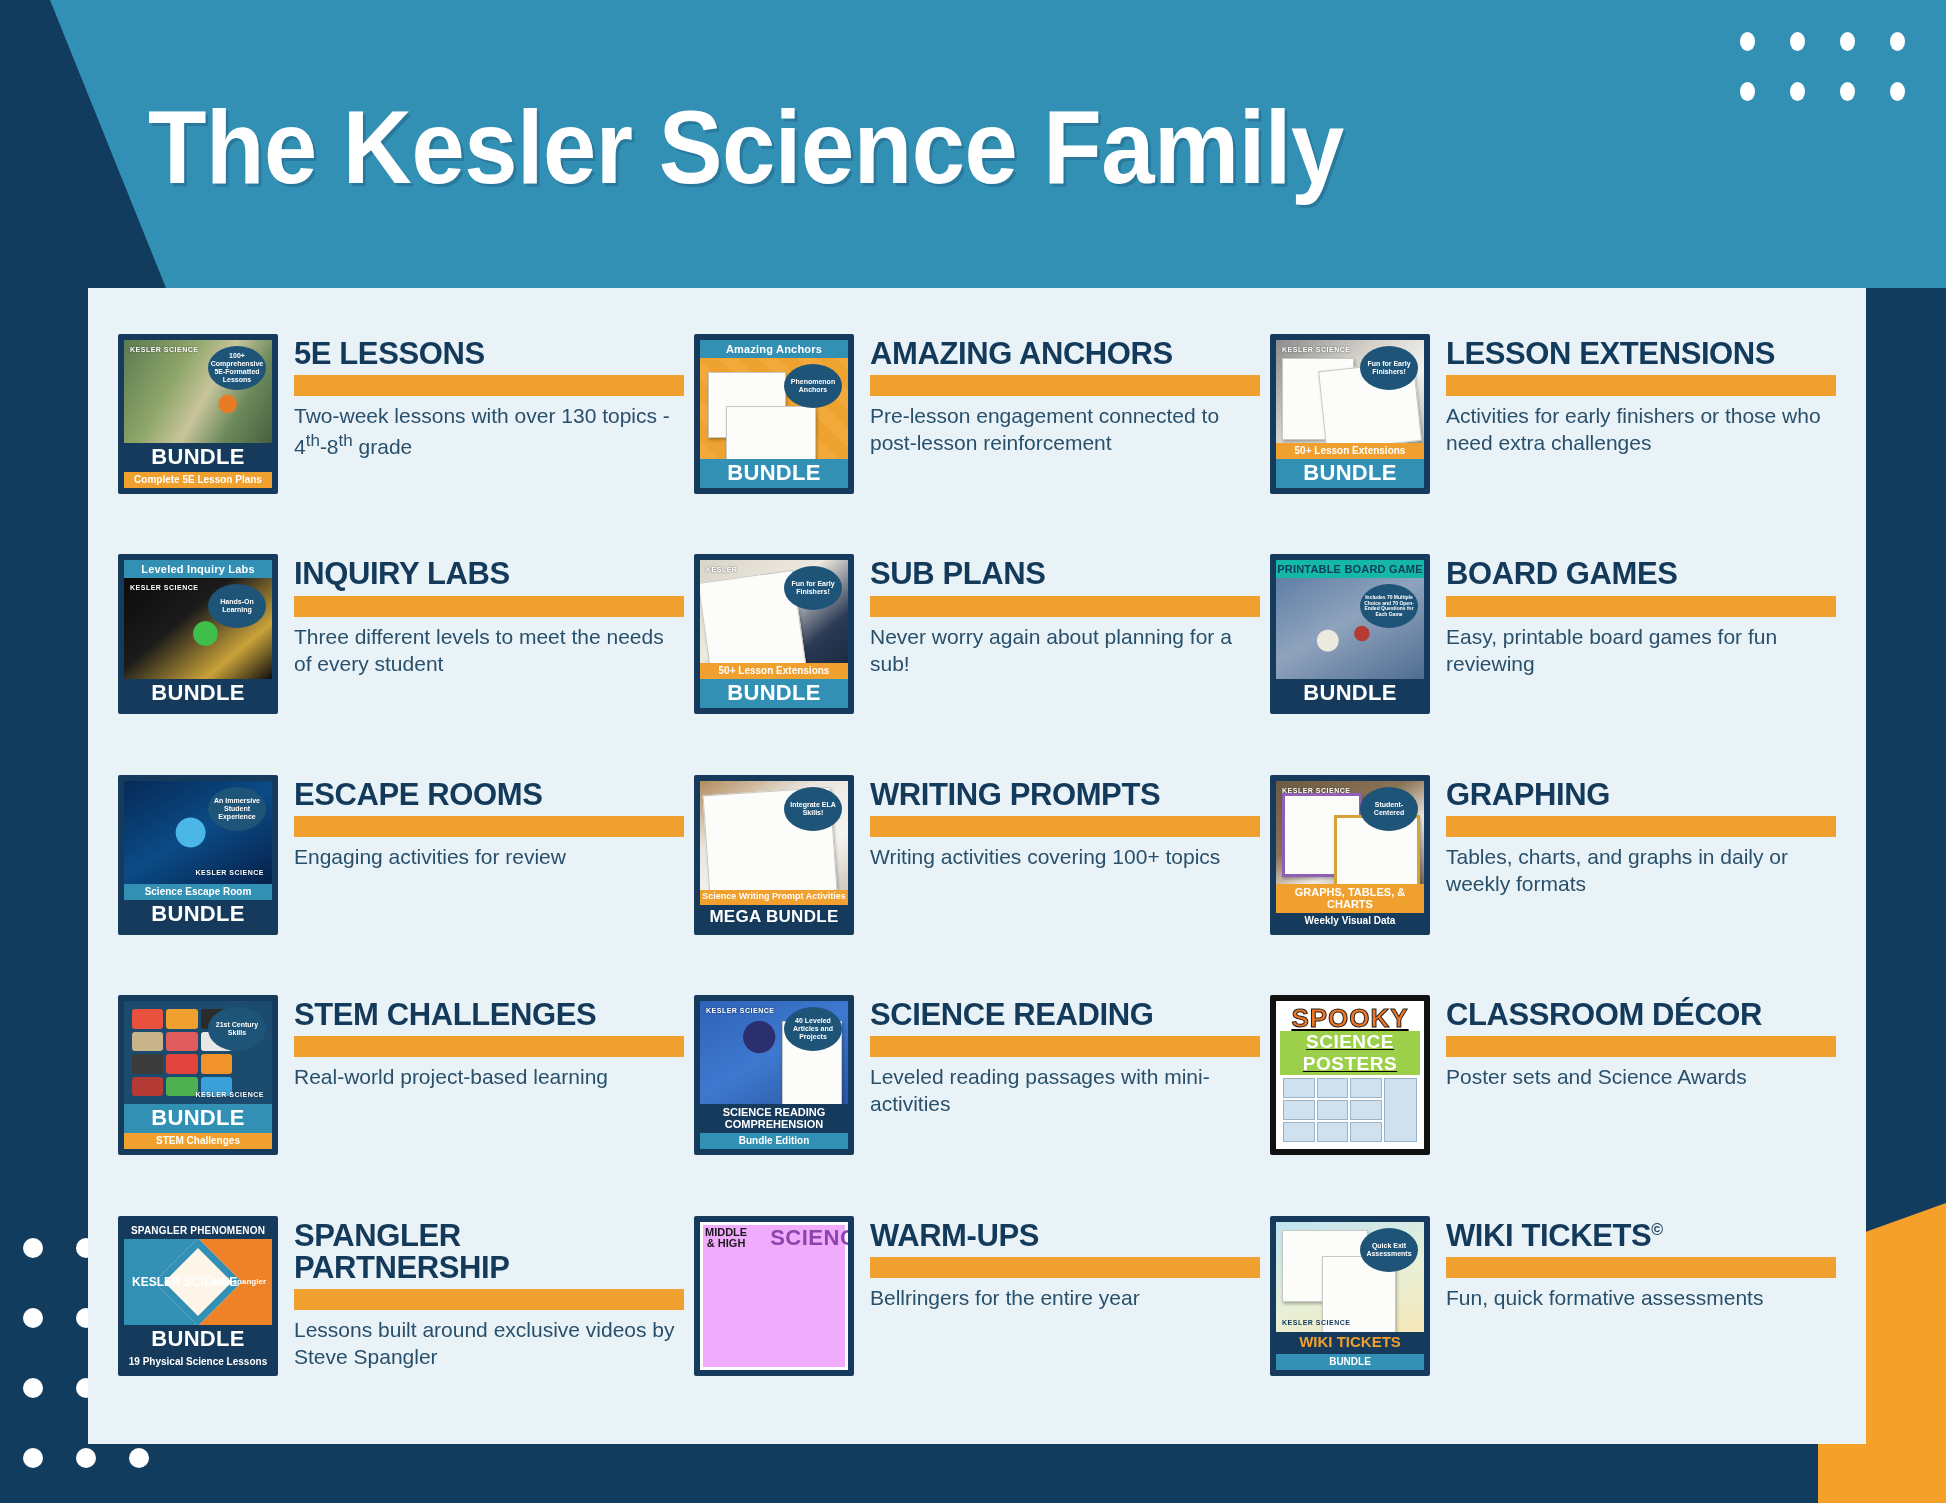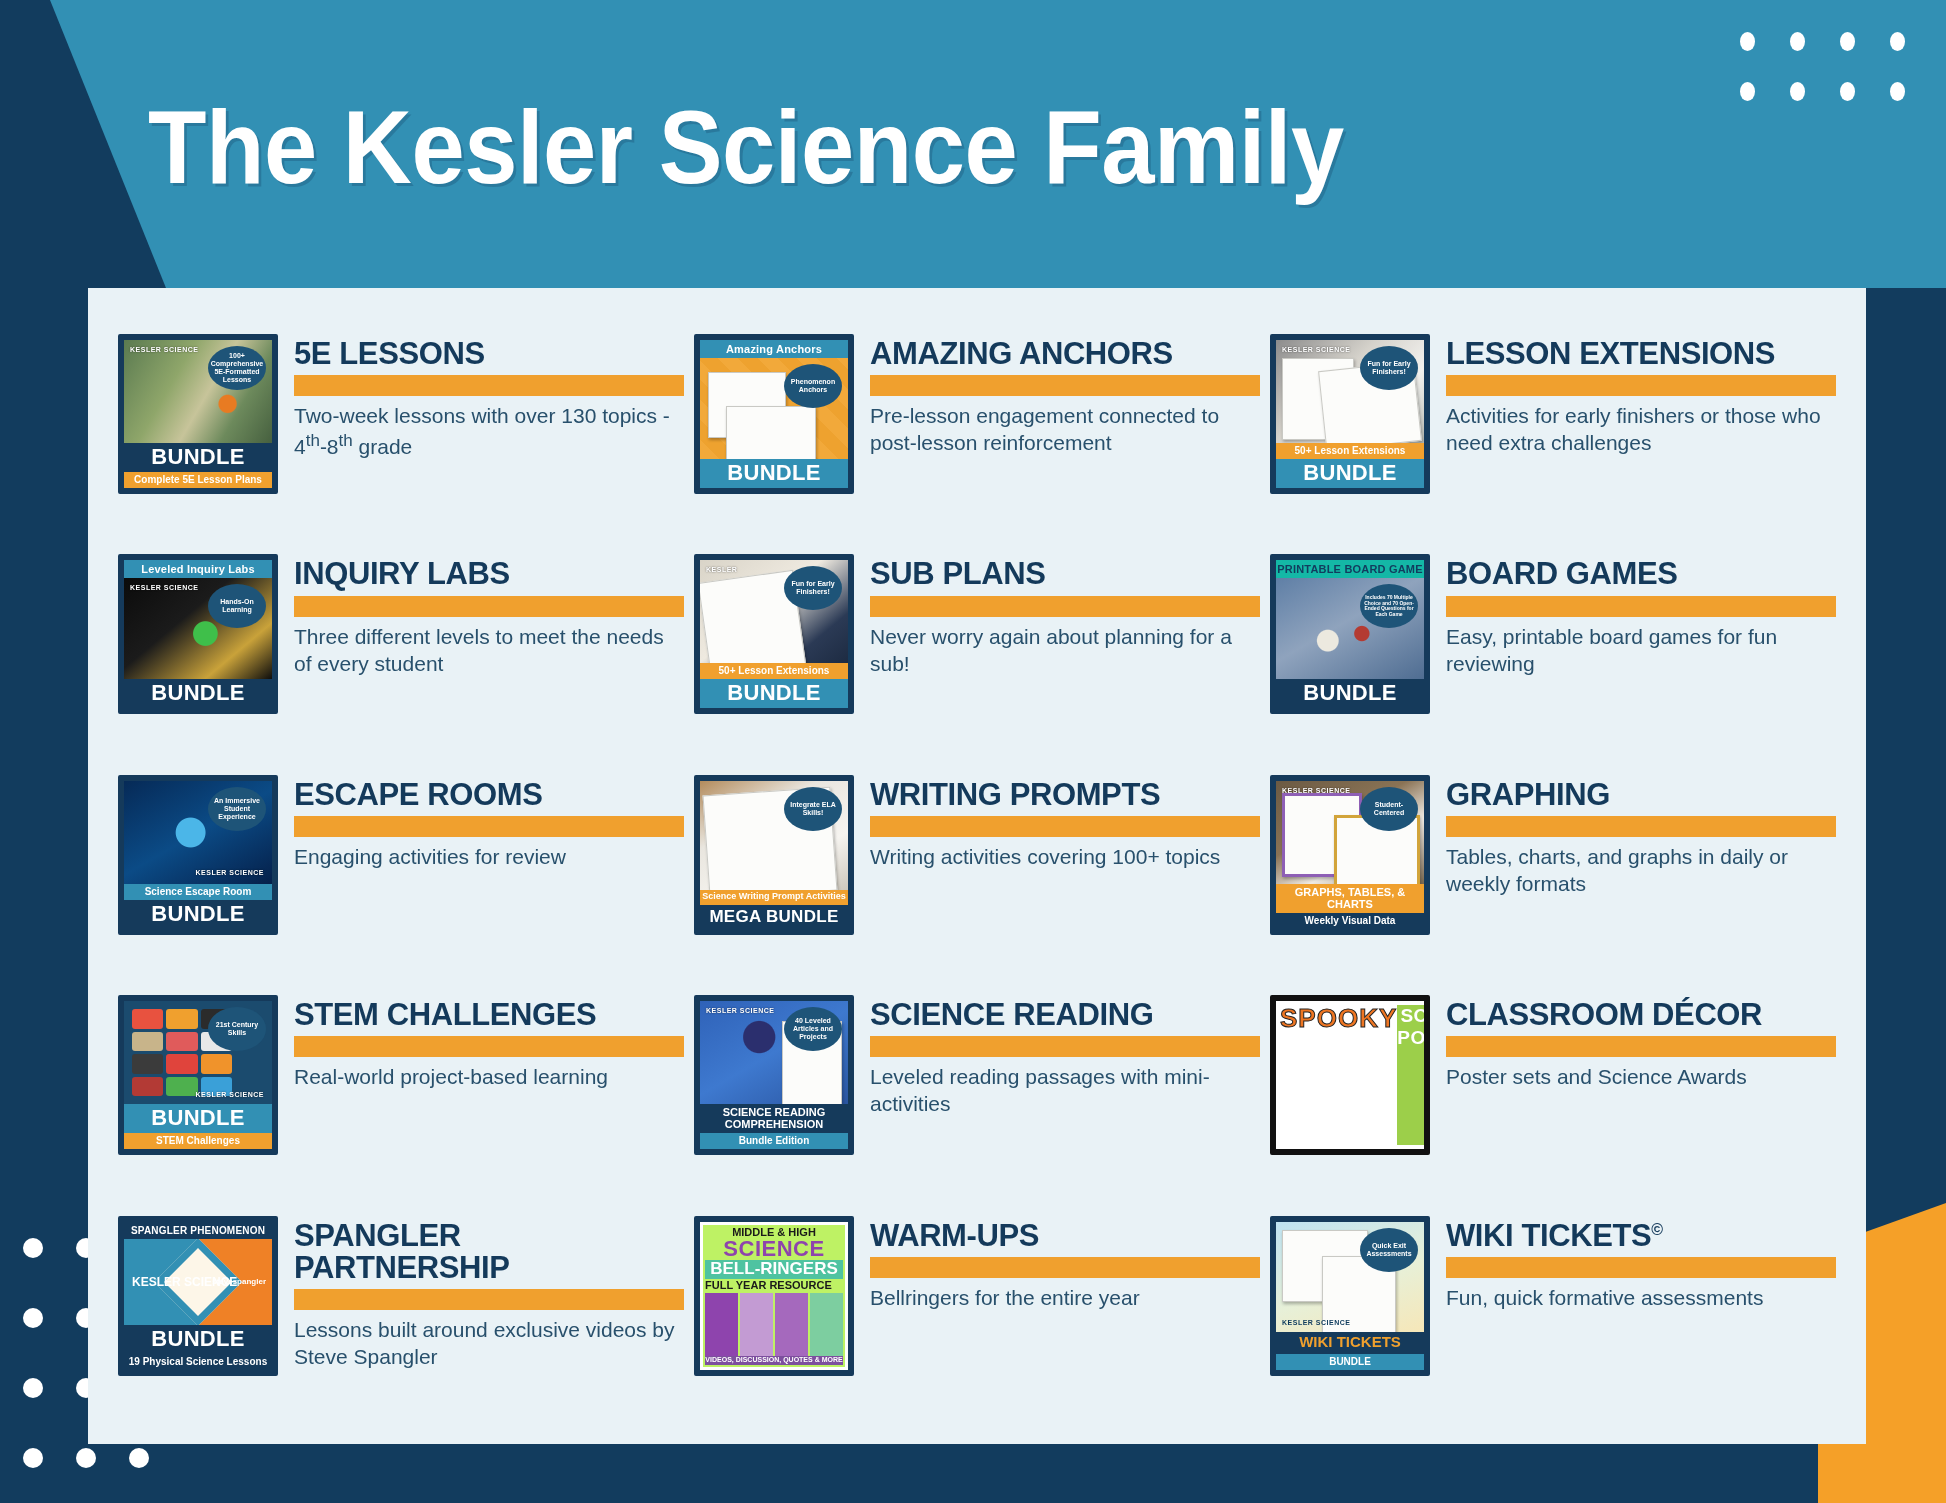--- a/index.html
+++ b/index.html
@@ -245,27 +245,27 @@
 
   .stem-grid {
     position:absolute; inset: 8px 40px 8px 8px;
     display: grid;
     grid-template-columns: repeat(3, 1fr);
     grid-template-rows: repeat(4, 1fr);
     gap: 3px;
   }
   .stem-grid i { display:block; border-radius: 3px; }
 
-  .spooky-inner { position:absolute; inset:4px; background:#fff; display:flex; flex-direction:row; }
+  .spooky-inner { position:absolute; inset:4px; background:#fff; display:flex; flex-direction:column;text-decoration:underline; }
   .spooky-title { color:#ef7622; font-weight:bold; font-size:26px; text-align:center; line-height:1; letter-spacing:1px; -webkit-text-stroke: 1px #222; }
   .spooky-sub { background:#9ccf4a; color:#fff; font-weight:bold; font-size:19px; text-align:center; letter-spacing:.5px;}
   .spooky-tiles { flex:1; display:grid; grid-template-columns: repeat(3,1fr) 1.05fr; gap:2px; padding:3px; }
   .spooky-tiles i { display:block; background:#cfe0ef; border:1px solid #9bb3c6; }
 
-  .warm-inner { position:absolute; inset:3px; background:#bef264; display:flex; flex-direction:column; padding:2px; }
+  .warm-inner { position:absolute; inset:3px; background:#f0abfc; display:flex; padding:2px;gap:23px; }
   .warm-l1 { font-size:11px; font-weight:bold; text-align:center; color:#1a1a1a; line-height:1.05;}
   .warm-l2 { font-size:22px; font-weight:bold; text-align:center; color:#8e44ad; line-height:1; letter-spacing:.5px;}
   .warm-l3 { font-size:17px; font-weight:bold; text-align:center; color:#fff; background:#4fc3a1; line-height:1.1;}
   .warm-l4 { font-size:11px; font-weight:bold; text-align:left; color:#1a1a1a; line-height:1.1;}
   .warm-tiles { flex:1; display:grid; grid-template-columns:repeat(4,1fr); gap:2px; padding-top:2px;}
   .warm-tiles i { display:block; }
   .warm-foot { font-size:7px; font-weight:bold; text-align:center; color:#fff; background:#7d4f9e; line-height:1.2;}
 
   .spangler-diamond {
     position:absolute; left:50%; top:50%; width:62px; height:62px;

